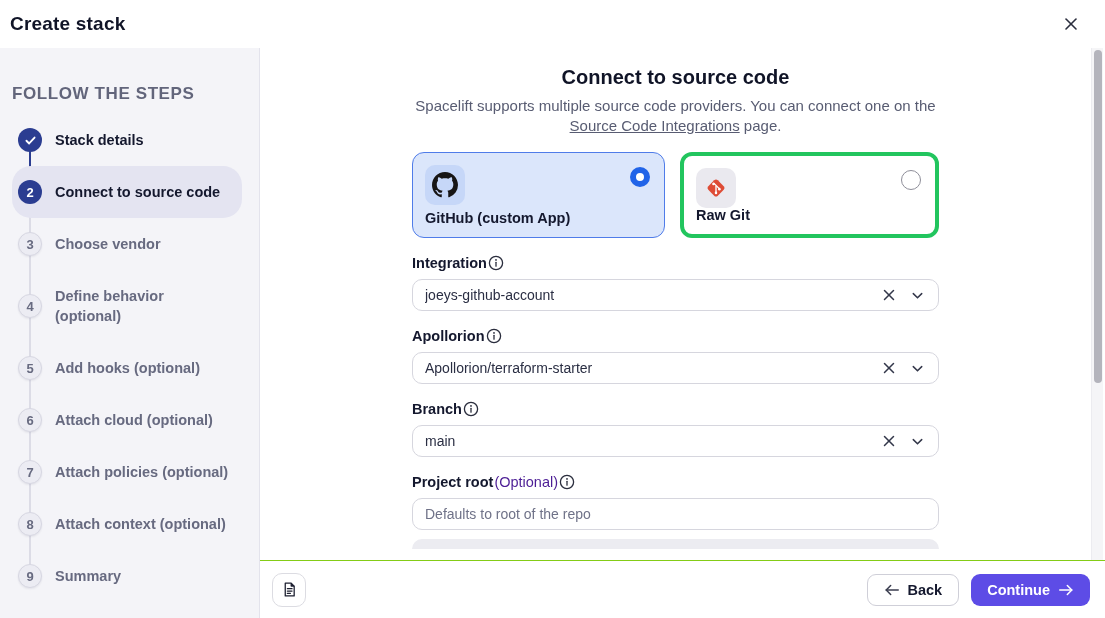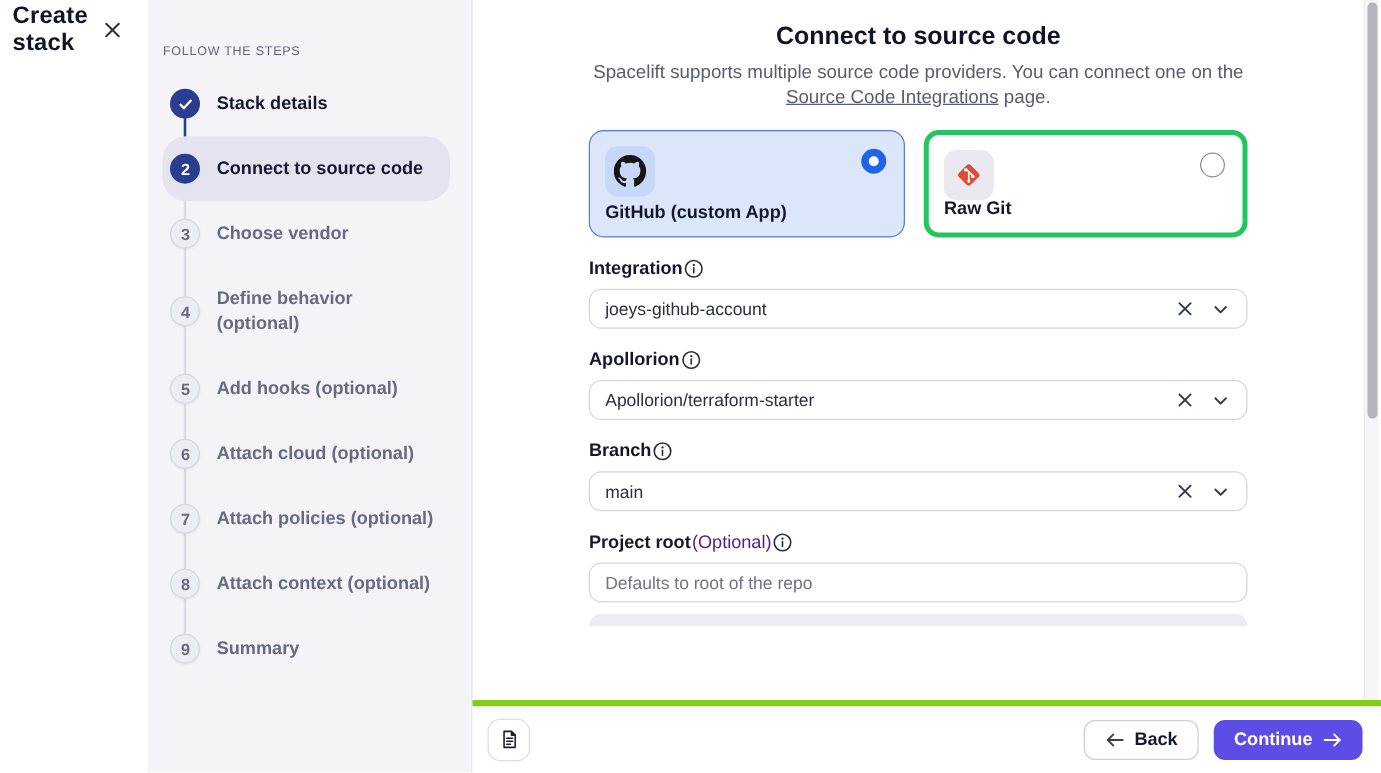--- a/index.html
+++ b/index.html
@@ -2,37 +2,37 @@
 <html><head>
 <meta charset="utf-8">
 <style>
   * { margin:0; padding:0; box-sizing:border-box; }
   html,body { width:1105px; height:618px; overflow:hidden; }
   body {
     font-family:"Liberation Sans","DejaVu Sans",sans-serif;
     background:#fff; color:#15182e;
     -webkit-font-smoothing:antialiased;
   }
-  .app { width:1105px; height:618px; display:flex; }
+  .app { width:1105px; height:618px; display:flex; flex-direction:column; }
 
   
   .topbar { height:48px; flex:0 0 48px; display:flex; align-items:center; justify-content:space-between;
             padding:0 20px 0 10px; background:#fff; }
   .topbar h1 { font-size:19px; font-weight:bold; color:#101427; letter-spacing:.2px; }
   .close-btn { width:28px; height:28px; display:flex; align-items:center; justify-content:center;
                background:none; border:none; cursor:pointer; border-radius:6px; }
   .close-btn svg { stroke:#2a2d3d; }
 
   
   .split { flex:1; display:flex; min-height:0; }
 
   
   .sidebar { width:260px; flex:0 0 260px; background:#f4f4f8; border-right:1px solid #e3e3ec;
              position:relative; overflow:hidden; }
-  .sidebar-heading { margin:36px 0 0 12px; font-size:10px; font-weight:normal; letter-spacing:.6px;
+  .sidebar-heading { margin:36px 0 0 12px; font-size:17px; font-weight:bold; letter-spacing:.6px;
                      color:#62657b; }
   .steps { position:relative; margin-top:10px; }
   .rail { position:absolute; left:29px; top:26px; width:2px; height:436px; background:#dcdce6; z-index:0; }
   .rail-done { position:absolute; left:29px; top:26px; width:2px; height:52px; background:#2b3d91; z-index:0; }
   .step { position:relative; z-index:1; height:52px; display:flex; align-items:center;
           margin:0 17px 0 12px; border-radius:19px; cursor:pointer; }
   .step.tall { height:72px; }
   .step.active { background:#e4e4f1; }
   .bullet { width:24px; height:24px; border-radius:50%; margin-left:6px; flex:0 0 24px;
             display:flex; align-items:center; justify-content:center;
@@ -83,21 +83,21 @@
               justify-content:center; padding:2px; color:#33374a; }
   .peek { width:527px; height:10px; margin:9px auto 0; background:#ececf1; border-radius:10px 10px 0 0; }
 
   
   .scrollbar-track { position:absolute; top:0; right:2px; bottom:0; width:12px; background:#f5f5f7;
                      border-left:1px solid #ececf0; }
   .scrollbar-thumb { position:absolute; top:2px; left:2px; width:8px; height:333px; background:#b4b4bc;
                      border-radius:4px; }
 
   
-  .footer { flex:0 0 58px; border-top:5px solid #84cc16; background:#fff; display:flex;
+  .footer { flex:0 0 58px; border-top:1px solid #84cc16; background:#fff; display:flex;
             align-items:center; justify-content:space-between; padding:0 15px 0 12px; }
   .doc-btn { width:34px; height:34px; border:1px solid #dcdce2; border-radius:10px; background:#fff;
              display:flex; align-items:center; justify-content:center; cursor:pointer; }
   .footer-right { display:flex; gap:12px; align-items:center; }
   .btn { height:32px; display:inline-flex; align-items:center; gap:8px; border-radius:9px;
          font-size:14.5px; font-weight:bold; padding:0 16px; cursor:pointer;
          font-family:"Liberation Sans","DejaVu Sans",sans-serif; }
   .btn-secondary { background:#fff; border:1px solid #cfcfd8; color:#14182e; }
   .btn-primary { background:#5d4ce6; border:none; color:#fff; }
 </style>

